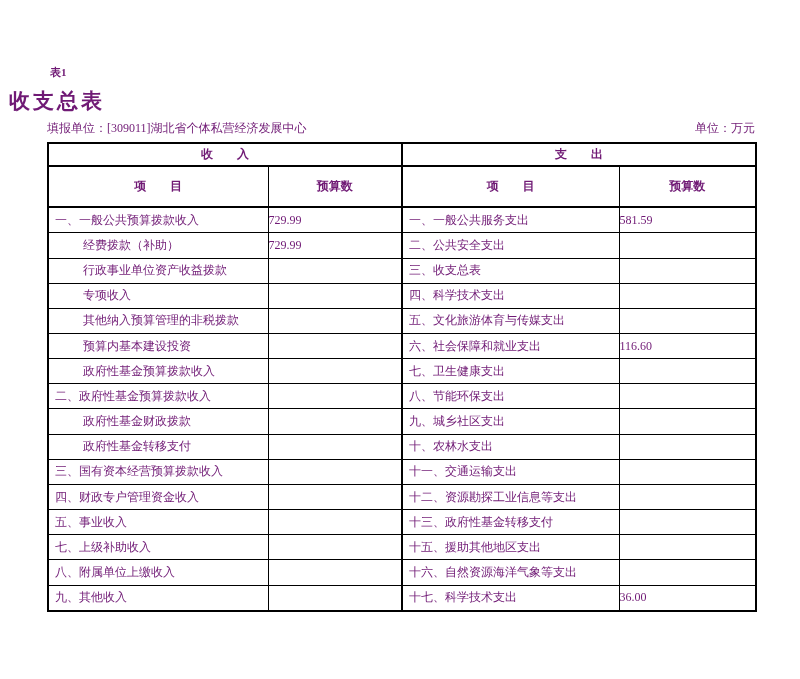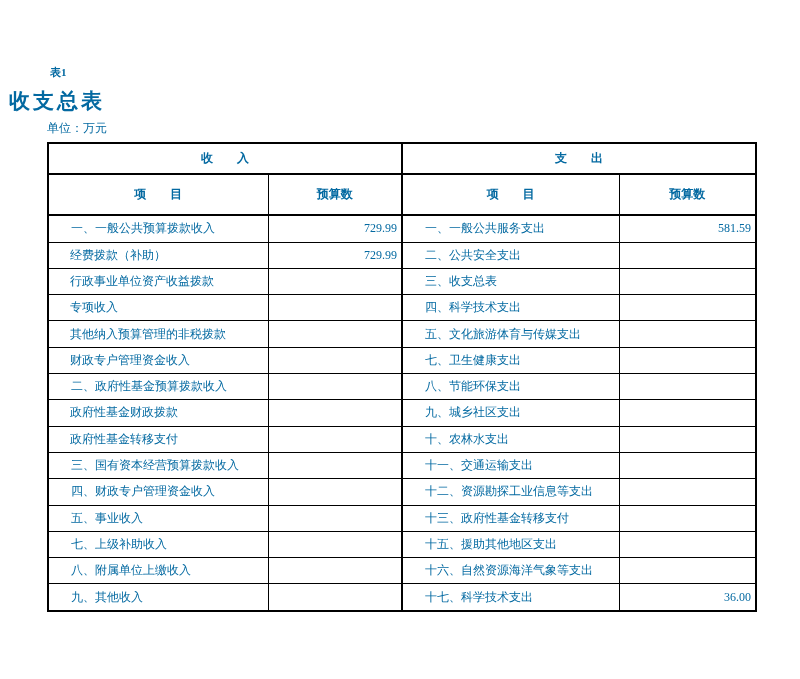--- a/index.html
+++ b/index.html
@@ -2,21 +2,21 @@
 <html><head>
 <meta charset="utf-8">
 <style>
   * { box-sizing: border-box; }
   html, body { margin: 0; padding: 0; background: #ffffff; }
   .page {
     position: relative;
     width: 800px;
     height: 679px;
     background: #ffffff;
-    color: #0369a1;
+    color: #701a75;
     font-family: "Liberation Serif", "DejaVu Serif", serif;
   }
   .table-label {
     position: absolute;
     left: 50px;
     top: 65px;
     font-size: 11px;
     font-weight: bold;
   }
   .title {
@@ -55,37 +55,38 @@
     border: 1px solid #000000;
     padding: 0;
     overflow: hidden;
     white-space: nowrap;
     vertical-align: middle;
   }
   .budget-table thead th {
     font-weight: bold;
     text-align: center;
   }
-  .sec-header th { height: 31px; border-bottom: 2px solid #000000; }
+  .sec-header th { height: 23px; border-bottom: 2px solid #000000; }
   .col-header th { height: 41px; border-bottom: 2px solid #000000; }
   .budget-table .mid { border-left: 2px solid #000000; }
-  .budget-table td.label { text-align: left; padding-left: 22px; }
-  .budget-table td.label.indent { padding-left: 21px; }
-  .budget-table td.num { text-align: right; padding-right: 4px; }
+  .budget-table td.label { text-align: left; padding-left: 6px; }
+  .budget-table td.label.indent { padding-left: 34px; }
+  .budget-table td.num { text-align: left; padding-right: 4px; }
 </style>
 </head>
 <body>
 
 <div class="page">
 
   <div class="table-label">表1</div>
 
   <h1 class="title">收支总表</h1>
 
   <div class="meta">
+    <span>填报单位：[309011]湖北省个体私营经济发展中心</span>
     <span>单位：万元</span>
   </div>
 
   <table class="budget-table">
     <colgroup>
       <col style="width:220px">
       <col style="width:134px">
       <col style="width:217px">
       <col style="width:137px">
     </colgroup>
@@ -126,21 +127,27 @@
           <td class="label mid">四、科学技术支出</td>
           <td class="num"></td>
         </tr>
         <tr>
           <td class="label indent">其他纳入预算管理的非税拨款</td>
           <td class="num"></td>
           <td class="label mid">五、文化旅游体育与传媒支出</td>
           <td class="num"></td>
         </tr>
         <tr>
-          <td class="label indent">财政专户管理资金收入</td>
+          <td class="label indent">预算内基本建设投资</td>
+          <td class="num"></td>
+          <td class="label mid">六、社会保障和就业支出</td>
+          <td class="num">116.60</td>
+        </tr>
+        <tr>
+          <td class="label indent">政府性基金预算拨款收入</td>
           <td class="num"></td>
           <td class="label mid">七、卫生健康支出</td>
           <td class="num"></td>
         </tr>
         <tr>
           <td class="label">二、政府性基金预算拨款收入</td>
           <td class="num"></td>
           <td class="label mid">八、节能环保支出</td>
           <td class="num"></td>
         </tr>

